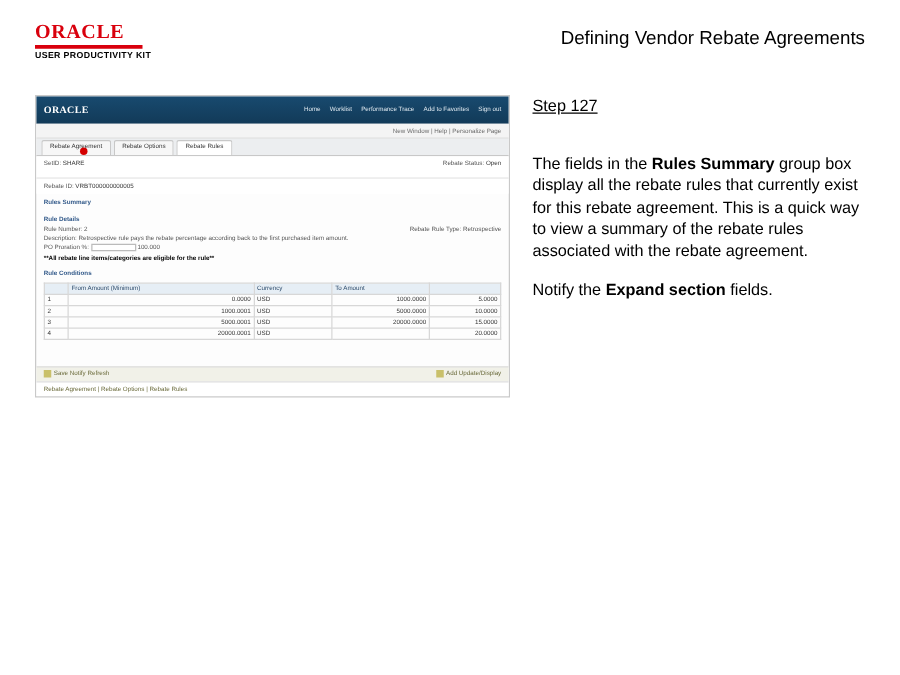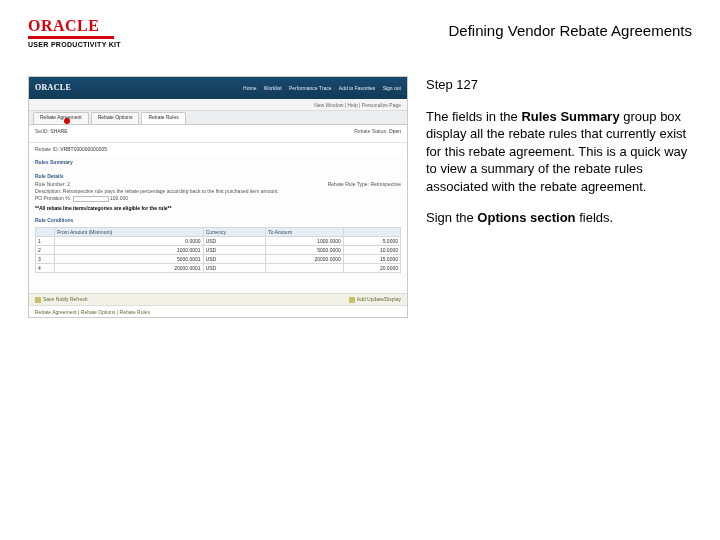--- a/index.html
+++ b/index.html
@@ -11,21 +11,21 @@
   .brand { display: flex; flex-direction: column; }
   .brand-logo { font-family: Georgia, 'Times New Roman', serif; font-weight: bold; letter-spacing: 0.5px; color: #d9000d; font-size: 16px; line-height: 1; }
   .brand-bar { height: 3px; background: #d9000d; margin: 2px 0 2px 0; width: 86px; }
   .brand-sub { font-size: 7px; letter-spacing: 0.3px; font-weight: bold; }
   .page-title { font-size: 15px; margin-top: 4px; text-align: center; }
 
   
   .body-row { display: flex; gap: 18px; }
   .shot-col { width: 380px; flex: 0 0 380px; }
   .text-col { flex: 1; font-size: 13px; line-height: 1.35; }
-  .text-col .step { margin-bottom: 14px; }
+  .text-col .step { margin-bottom: 28px; text-decoration: underline; }
   .text-col p { margin-bottom: 14px; }
   .text-col b { font-weight: bold; }
 
   
   .shot {
     width: 380px; height: 242px; border: 1px solid #c9c9c9; background: #fdfdfd;
     font-size: 5px; color: #333; line-height: 1.2; position: relative; overflow: hidden;
   }
   .shot-top {
     height: 22px; background: linear-gradient(#184a6f,#123a58); display: flex; align-items: center;
@@ -200,18 +200,18 @@
 
       </div>
     </div>
 
     <div class="text-col">
       <p class="step">Step 127</p>
       <p>
         <span>The fields in the </span><b>Rules Summary</b><span> group box display all the rebate rules that currently exist for this rebate agreement. This is a quick way to view a summary of the rebate rules associated with the rebate agreement.</span>
       </p>
       <p>
-        <span>Sign the </span><b>Options section</b><span> fields.</span>
+        <span>Notify the </span><b>Expand section</b><span> fields.</span>
       </p>
     </div>
 
   </div>
 </div>
 
 </body></html>

